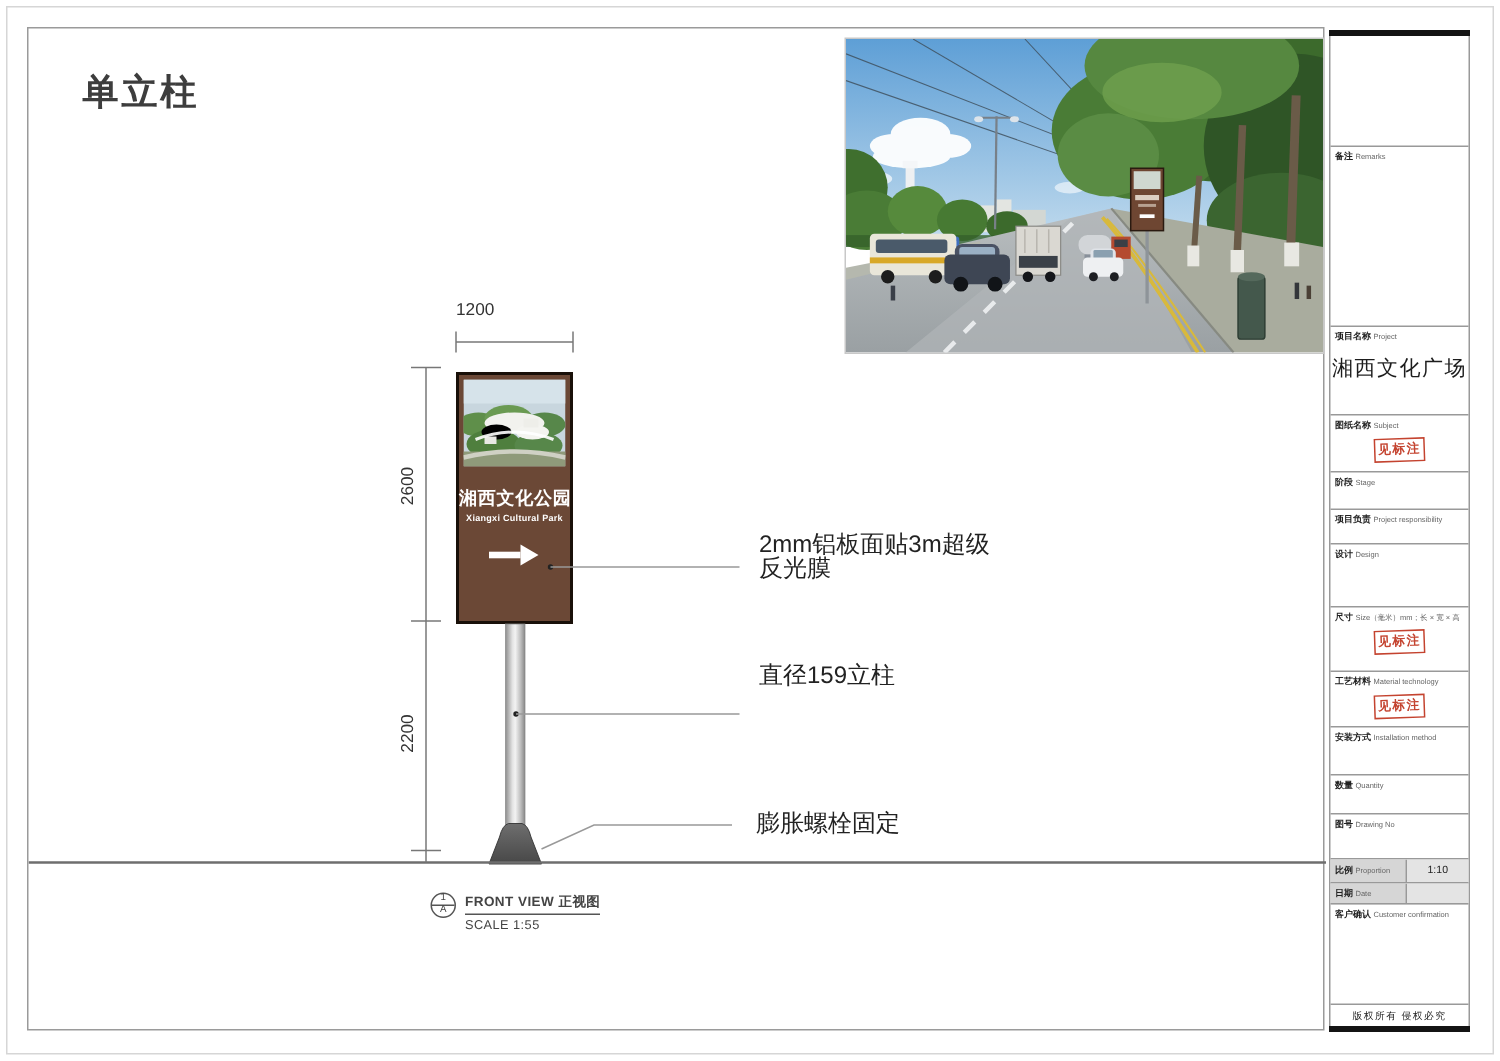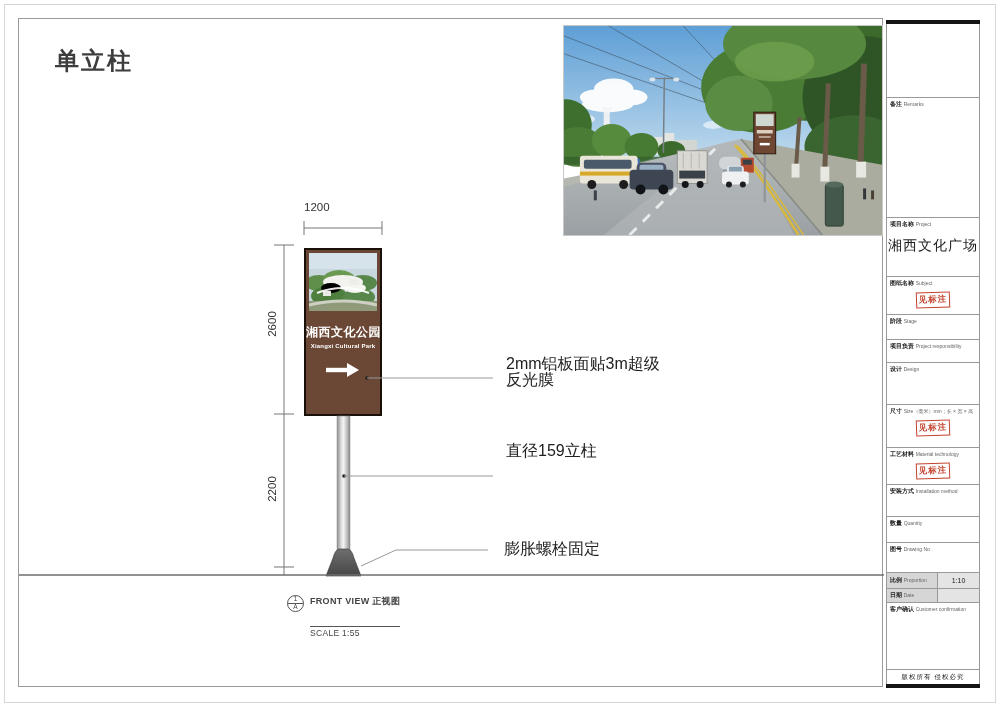--- a/index.html
+++ b/index.html
@@ -35,21 +35,21 @@
   .anno { position:absolute; font-size:16px; line-height:16px; color:#222; z-index:3; white-space:nowrap; }
   .anno-1 { left:487px; top:337px; }
   .anno-2 { left:487px; top:424px; }
   .anno-3 { left:485px; top:523px;font-family:Liberation Mono, monospace; }
 
   
   .fv { position:absolute; left:268px; top:576px; display:flex; align-items:flex-start; gap:6px; z-index:3; }
   .fv-circle { width:17px; height:17px; border:1px solid #555; border-radius:50%; display:flex; flex-direction:column; flex-shrink:0; }
   .fv-circle span { flex:1; display:flex; align-items:center; justify-content:center; font-size:6.5px; color:#444; line-height:1; }
   .fv-circle span:first-child { border-bottom:1px solid #555; }
-  .fv-text .fv-title { font-size:9px; font-weight:bold; color:#444; border-bottom:1px solid #555; padding-bottom:18px; letter-spacing:0.3px; }
+  .fv-text .fv-title { font-size:9px; font-weight:bold; color:#444; border-bottom:1px solid #555; padding-bottom:1px; letter-spacing:0.3px; }
   .fv-text .fv-scale { font-size:8.5px; color:#444; margin-top:1px; letter-spacing:0.3px; }
 
   
   .tb { position:absolute; left:886px; top:20px; width:94px; height:492px; background:#fff; font-size:6px; }
   .tb-bar { height:4px; background:#141414; }
   .tb-body { border-left:1px solid #999; border-right:1px solid #999; }
   .tb-row { position:relative; border-bottom:1px solid #999; overflow:hidden; }
   .tb-label { padding:2px 3px 0; white-space:nowrap; }
   .tb-label .cn { font-size:6px; font-weight:bold; color:#222; }
   .tb-label .en { font-size:5px; color:#666; }

